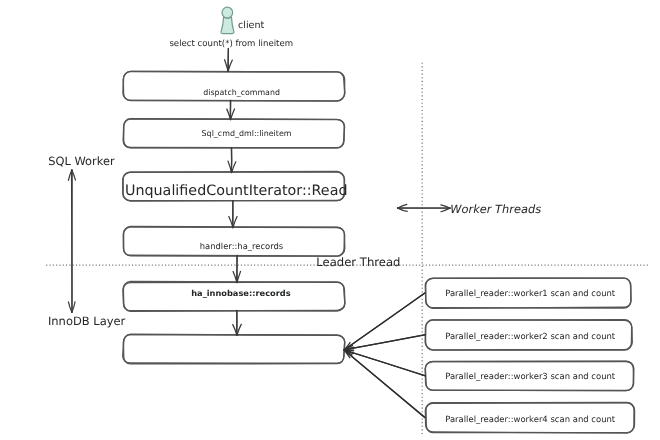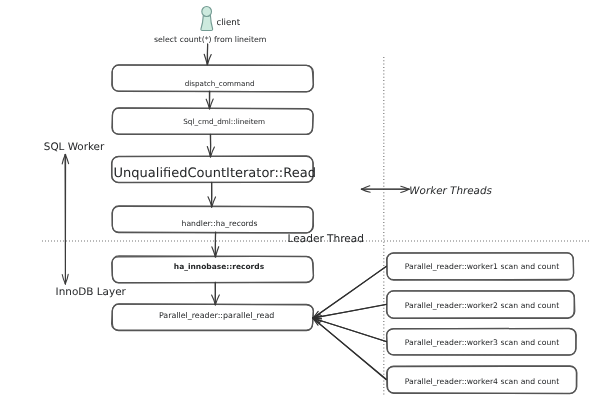--- a/index.html
+++ b/index.html
@@ -146,24 +146,23 @@
   <g fill="#cdeade" stroke="#749b93" stroke-width="1.1" stroke-linejoin="round">
       <path d="M203.30 15.35 C203.05 19.85 202.15 25.10 201.05 28.50 Q200.40 30.45 202.45 30.50 L211.00 30.50 Q213.10 30.45 212.55 28.50 C211.50 25.10 210.65 19.85 210.40 15.35 Q206.85 17.70 203.30 15.35 Z"></path>
       <path d="M206.65 6.55 C209.36 6.55 211.50 8.77 211.50 11.45 C211.50 14.13 209.41 16.44 206.65 16.44 C203.89 16.44 201.82 14.12 201.82 11.45 C201.82 8.78 203.94 6.55 206.65 6.55 Z"></path>
     </g>
 </svg>
 <div class="lbl boxtxt" style="left:99.65px;top:65.10px;width:240px;height:36px;font-size:7.15px;">dispatch_command</div>
 <div class="lbl boxtxt" style="left:104.15px;top:108.80px;width:240px;height:26.0px;font-size:7.22px;">Sql_cmd_dml::lineitem</div>
 <div class="lbl boxtxt" style="left:94.75px;top:155.20px;width:240px;height:36px;font-size:13px;">UnqualifiedCountIterator::Read</div>
 <div class="lbl boxtxt" style="left:99.50px;top:205.60px;width:240px;height:36px;font-size:7.63px;">handler::ha_records</div>
 <div class="lbl boxtxt" style="left:99.00px;top:253px;width:240px;height:26.0px;font-size:7.49px;font-weight:bold;">ha_innobase::records</div>
-<div class="lbl boxtxt" style="left:96.65px;top:302.60px;width:240px;height:26.0px;font-size:7.95px;">Parallel_reader::parallel_read</div>
 <div class="lbl boxtxt" style="left:362.00px;top:253.40px;width:240px;height:26.8px;font-size:7.69px;">Parallel_reader::worker1 scan and count</div>
 <div class="lbl boxtxt" style="left:362.00px;top:292.30px;width:240px;height:26.8px;font-size:7.69px;">Parallel_reader::worker2 scan and count</div>
 <div class="lbl boxtxt" style="left:362.00px;top:328.90px;width:240px;height:26.8px;font-size:7.69px;">Parallel_reader::worker3 scan and count</div>
 <div class="lbl boxtxt" style="left:362.00px;top:367.80px;width:240px;height:26.8px;font-size:7.69px;">Parallel_reader::worker4 scan and count</div>
 <div class="lbl" style="left:216.4px;top:17.7px;font-size:8.7px;text-align:center;">client</div>
 <div class="lbl" style="left:154px;top:34.8px;font-size:7.8px;">select count(*) from lineitem</div>
 <div class="lbl" style="left:43.8px;top:141.3px;font-size:10.4px;">SQL Worker</div>
-<div class="lbl" style="left:43.6px;top:286.2px;font-size:10.45px;margin-left:12px;">InnoDB Layer</div>
+<div class="lbl" style="left:43.6px;top:286.2px;font-size:10.45px;">InnoDB Layer</div>
 <div class="lbl" style="left:287.6px;top:185.1px;font-size:10.55px;margin-top:48px;">Leader Thread</div>
 <div class="lbl" style="left:409.3px;top:185.1px;font-size:10.36px;font-style:italic;">Worker Threads</div>
 </div>
 
 </body></html>

